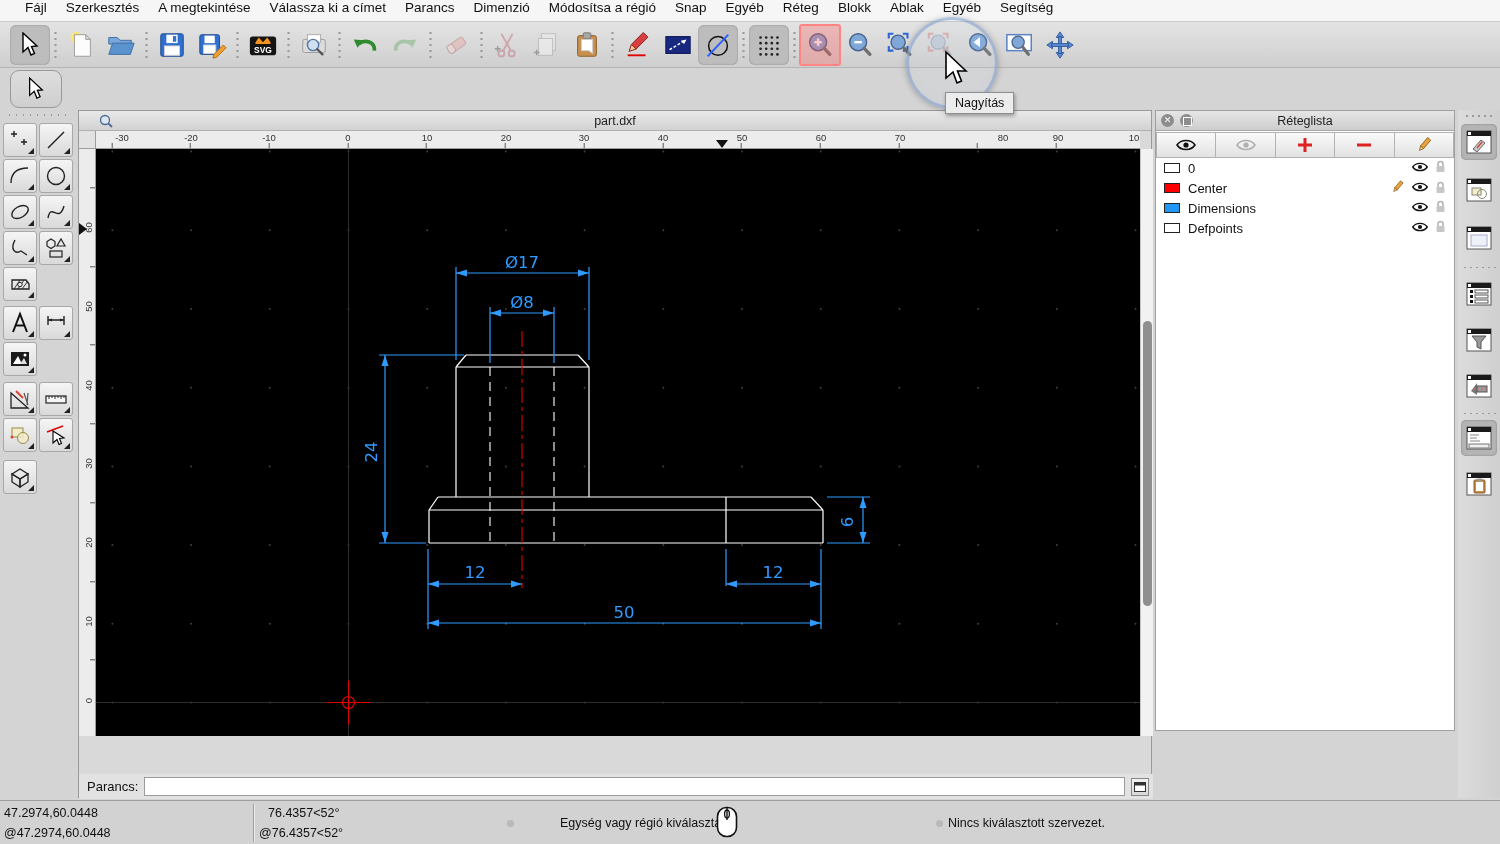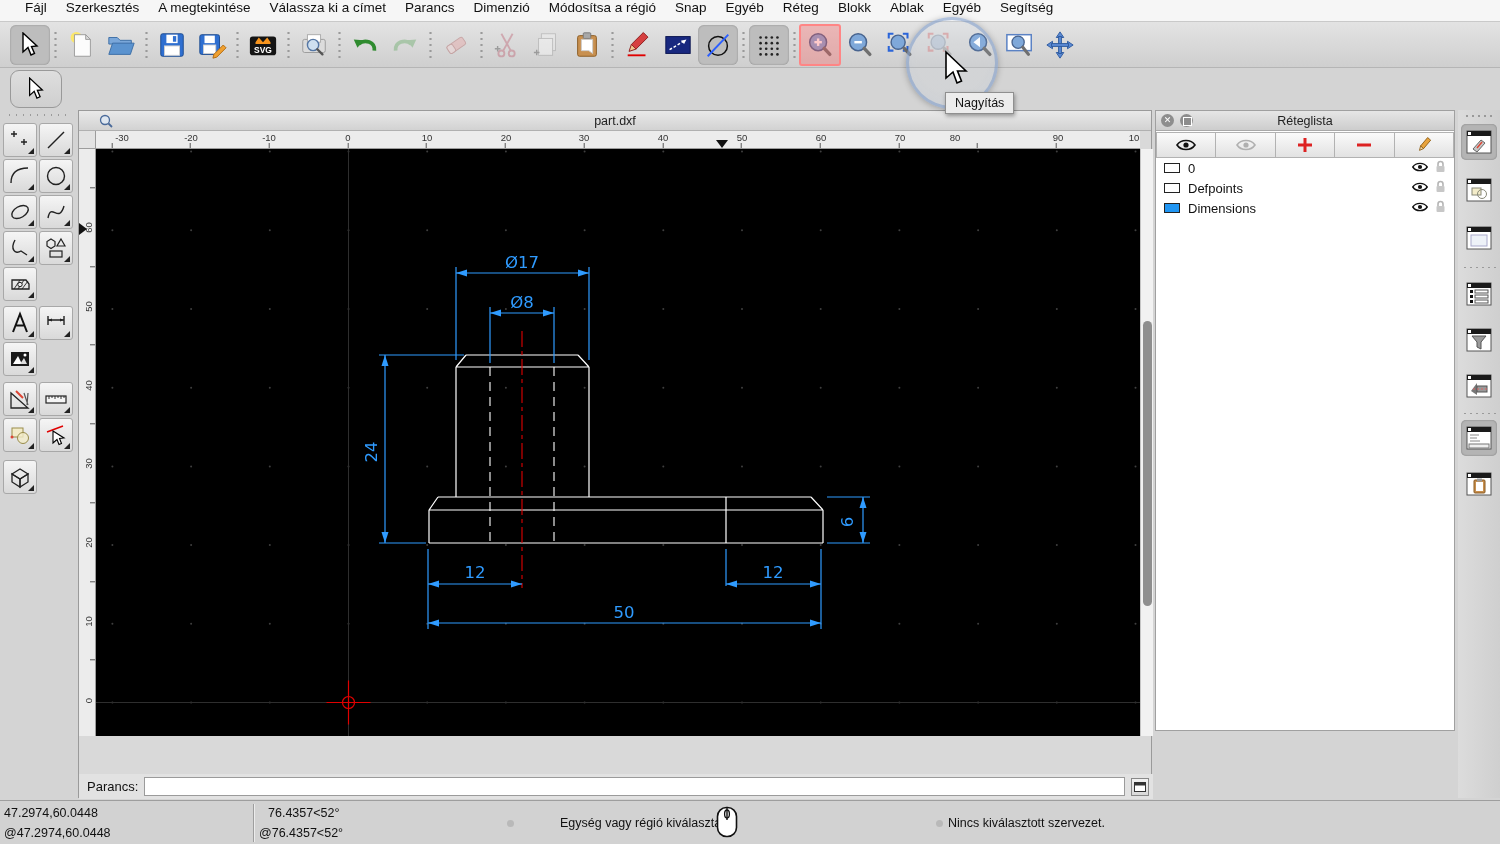--- a/index.html
+++ b/index.html
@@ -476,21 +476,21 @@
     <span class="num" style="left:95px">-20</span>
     <span class="num" style="left:173px">-10</span>
     <span class="num" style="left:252px">0</span>
     <span class="num" style="left:331px">10</span>
     <span class="num" style="left:410px">20</span>
     <span class="num" style="left:488px">30</span>
     <span class="num" style="left:567px">40</span>
     <span class="num" style="left:646px">50</span>
     <span class="num" style="left:725px">60</span>
     <span class="num" style="left:804px">70</span>
-    <span class="num" style="left:859px">80</span>
+    <span class="num" style="left:907px">80</span>
     <span class="num" style="left:962px">90</span>
     <span class="num" style="left:1038px">10</span>
     <div class="hmarker"></div>
   </div>
 
   <div class="vruler">
     <div class="ticks"></div>
     <span class="num" style="top:73px">60</span>
     <span class="num" style="top:152px">50</span>
     <span class="num" style="top:231px">40</span>
@@ -740,36 +740,56 @@
             <path d="M1 7C5 1 15 1 19 7C15 13 5 13 1 7Z" fill="none" stroke="#111" stroke-width="1.8"></path>
             <circle cx="10" cy="7" r="2.6" fill="#111"></circle>
           </svg>
           <svg width="11" height="13" viewBox="0 0 11 13">
             <path d="M3 6V4a2.5 2.5 0 015 0v2" fill="none" stroke="#b5b5b5" stroke-width="1.6"></path>
             <rect x="1.5" y="6" width="8" height="6" rx="1" fill="#c7c7c7"></rect>
           </svg>
         </span>
     </div>
     <div class="lrow">
-      <span class="swatch" style="background: rgb(255, 255, 255);"></span>
-      <span>Defpoints</span>
+      <span class="swatch" style="background: rgb(255, 0, 0);"></span>
+      <span>Center</span>
+      <span class="ricons">
+          <svg width="15" height="14" viewBox="0 0 18 16">
+            <g transform="rotate(40 9 8)">
+              <rect x="7" y="0" width="4" height="11" fill="#e8a33d" stroke="#8a5a10" stroke-width="0.8"></rect>
+              <polygon points="7,11 11,11 9,15" fill="#f5d9a8" stroke="#8a5a10" stroke-width="0.8"></polygon>
+            </g>
+          </svg>
+          <svg width="16" height="12" viewBox="0 0 20 14">
+            <path d="M1 7C5 1 15 1 19 7C15 13 5 13 1 7Z" fill="none" stroke="#111" stroke-width="1.8"></path>
+            <circle cx="10" cy="7" r="2.6" fill="#111"></circle>
+          </svg>
+          <svg width="11" height="13" viewBox="0 0 11 13">
+            <path d="M3 6V4a2.5 2.5 0 015 0v2" fill="none" stroke="#b5b5b5" stroke-width="1.6"></path>
+            <rect x="1.5" y="6" width="8" height="6" rx="1" fill="#c7c7c7"></rect>
+          </svg>
+        </span>
+    </div>
+    <div class="lrow">
+      <span class="swatch" style="background: rgb(33, 150, 243);"></span>
+      <span>Dimensions</span>
       <span class="ricons">
           <svg width="16" height="12" viewBox="0 0 20 14">
             <path d="M1 7C5 1 15 1 19 7C15 13 5 13 1 7Z" fill="none" stroke="#111" stroke-width="1.8"></path>
             <circle cx="10" cy="7" r="2.6" fill="#111"></circle>
           </svg>
           <svg width="11" height="13" viewBox="0 0 11 13">
             <path d="M3 6V4a2.5 2.5 0 015 0v2" fill="none" stroke="#b5b5b5" stroke-width="1.6"></path>
             <rect x="1.5" y="6" width="8" height="6" rx="1" fill="#c7c7c7"></rect>
           </svg>
         </span>
     </div>
     <div class="lrow">
-      <span class="swatch" style="background: rgb(33, 150, 243);"></span>
-      <span>Dimensions</span>
+      <span class="swatch" style="background: rgb(255, 255, 255);"></span>
+      <span>Defpoints</span>
       <span class="ricons">
           <svg width="16" height="12" viewBox="0 0 20 14">
             <path d="M1 7C5 1 15 1 19 7C15 13 5 13 1 7Z" fill="none" stroke="#111" stroke-width="1.8"></path>
             <circle cx="10" cy="7" r="2.6" fill="#111"></circle>
           </svg>
           <svg width="11" height="13" viewBox="0 0 11 13">
             <path d="M3 6V4a2.5 2.5 0 015 0v2" fill="none" stroke="#b5b5b5" stroke-width="1.6"></path>
             <rect x="1.5" y="6" width="8" height="6" rx="1" fill="#c7c7c7"></rect>
           </svg>
         </span>

